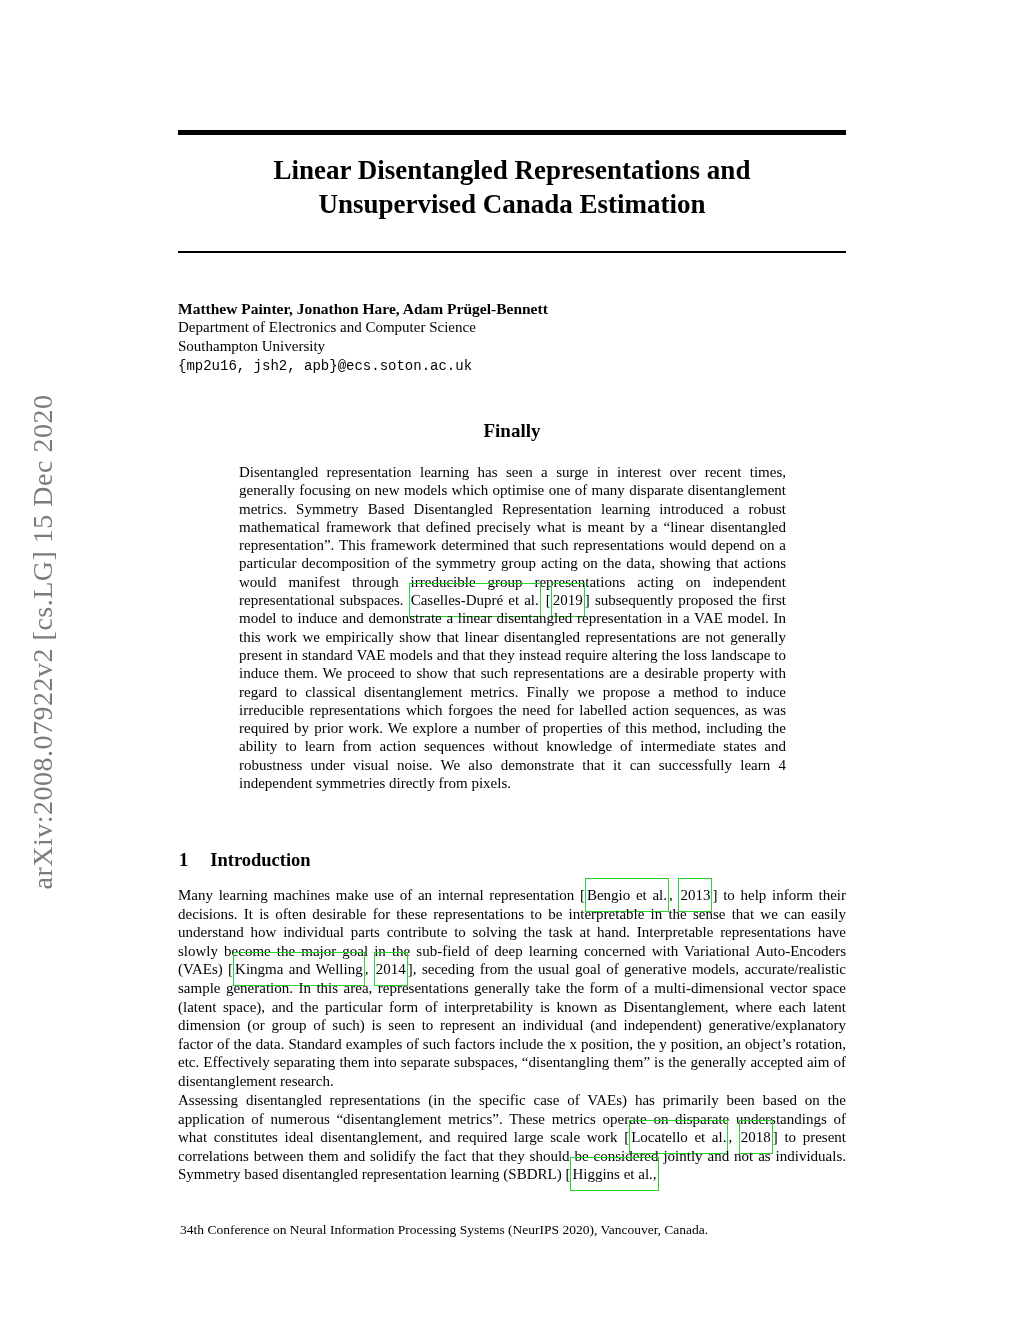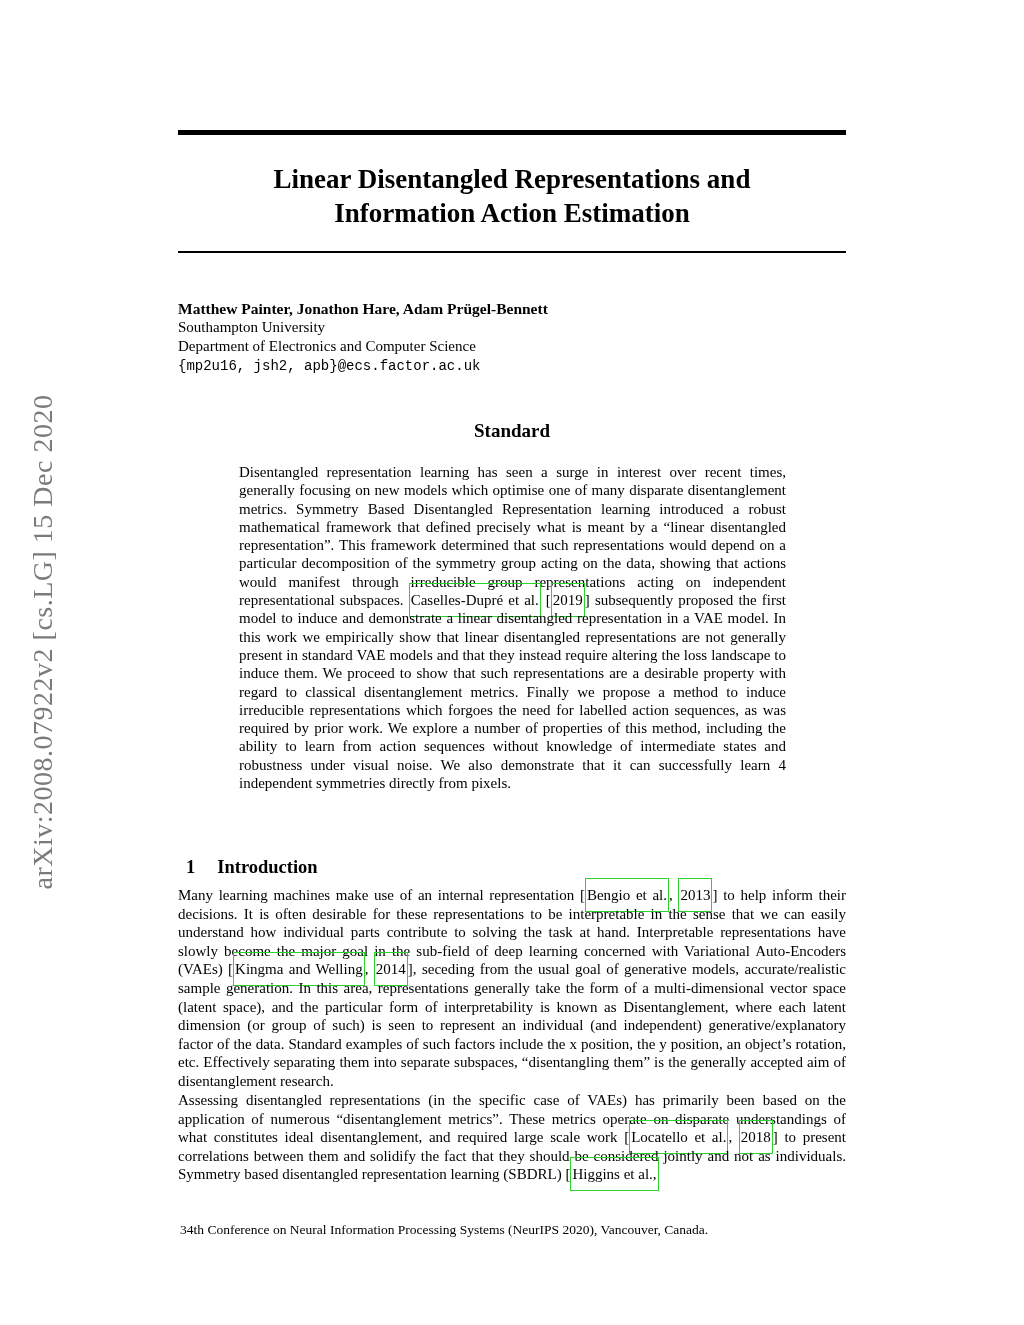--- a/index.html
+++ b/index.html
@@ -24,21 +24,21 @@
     white-space: nowrap;
     font-size: 28px;
     letter-spacing: 0.5px;
     color: var(--sidebar-gray);
   }
 
   .rule-thick { position: absolute; left: 178px; width: 668px; height: 5px; background: var(--rule-black); top: 130px; }
   .rule-thin  { position: absolute; left: 178px; width: 668px; height: 2px; background: var(--rule-black); top: 251px; }
 
   .title {
-    position: absolute; top: 162px; left: 178px; width: 668px;
+    position: absolute; top: 153px; left: 178px; width: 668px;
     margin: 0;
     font-size: 27px; font-weight: bold; text-align: center;
     line-height: 34px;
   }
 
   .authors {
     position: absolute; top: 299px; left: 178px; width: 668px;
     font-size: 15px; line-height: 19px;
   }
   .author-names { font-weight: bold; font-size: 15.5px; }
@@ -51,21 +51,21 @@
   }
   .abstract-body {
     position: absolute; top: 463px; left: 239px; width: 547px;
     margin: 0;
     font-size: 15px; line-height: 18.3px;
     text-align: justify;
   }
 
   .section-heading {
     position: absolute; top: 849px; left: 178px; width: 668px;
-    margin: 8px; font-size: 18.5px; font-weight: bold;
+    margin: 1px; font-size: 18.5px; font-weight: bold;
   }
   .section-heading .sec-num { margin-right: 22px; }
 
   .body-para {
     position: absolute; left: 178px; width: 668px;
     margin: 0;
     font-size: 15px; line-height: 18.6px;
     text-align: justify;
   }
   .para-1 { top: 886px; }
@@ -85,32 +85,32 @@
 </style>
 </head>
 <body>
 
 <div class="page">
 
   <div class="arxiv-sidebar">arXiv:2008.07922v2  [cs.LG]  15 Dec 2020</div>
 
   <div class="rule-thick"></div>
 
-  <h1 class="title"><span>Linear Disentangled Representations and</span><br><span>Information Action Estimation</span></h1>
+  <h1 class="title"><span>Linear Disentangled Representations and</span><br><span>Unsupervised Canada Estimation</span></h1>
 
   <div class="rule-thin"></div>
 
   <div class="authors">
     <div class="author-names">Matthew Painter, Jonathon Hare, Adam Prügel-Bennett</div>
+    <div>Department of Electronics and Computer Science</div>
     <div>Southampton University</div>
-    <div>Department of Electronics and Computer Science</div>
-    <div class="emails">{mp2u16, jsh2, apb}@ecs.factor.ac.uk</div>
+    <div class="emails">{mp2u16, jsh2, apb}@ecs.soton.ac.uk</div>
   </div>
 
-  <h2 class="abstract-heading">Standard</h2>
+  <h2 class="abstract-heading">Finally</h2>
 
   <p class="abstract-body"><span>Disentangled representation learning has seen a surge in interest over recent times, generally focusing on new models which optimise one of many disparate disentanglement metrics. Symmetry Based Disentangled Representation learning introduced a robust mathematical framework that defined precisely what is meant by a “linear disentangled representation”. This framework determined that such representations would depend on a particular decomposition of the symmetry group acting on the data, showing that actions would manifest through irreducible group representations acting on independent representational subspaces. </span><span class="cite">Caselles-Dupré et al.</span><span> [</span><span class="cite">2019</span><span>] subsequently proposed the first model to induce and demonstrate a linear disentangled representation in a VAE model. In this work we empirically show that linear disentangled representations are not generally present in standard VAE models and that they instead require altering the loss landscape to induce them. We proceed to show that such representations are a desirable property with regard to classical disentanglement metrics. Finally we propose a method to induce irreducible representations which forgoes the need for labelled action sequences, as was required by prior work. We explore a number of properties of this method, including the ability to learn from action sequences without knowledge of intermediate states and robustness under visual noise. We also demonstrate that it can successfully learn 4 independent symmetries directly from pixels.</span></p>
 
   <h3 class="section-heading"><span class="sec-num">1</span><span>Introduction</span></h3>
 
   <p class="body-para para-1"><span>Many learning machines make use of an internal representation [</span><span class="cite">Bengio et al.</span><span>, </span><span class="cite">2013</span><span>] to help inform their decisions. It is often desirable for these representations to be interpretable in the sense that we can easily understand how individual parts contribute to solving the task at hand. Interpretable representations have slowly become the major goal in the sub-field of deep learning concerned with Variational Auto-Encoders (VAEs) [</span><span class="cite">Kingma and Welling</span><span>, </span><span class="cite">2014</span><span>], seceding from the usual goal of generative models, accurate/realistic sample generation. In this area, representations generally take the form of a multi-dimensional vector space (latent space), and the particular form of interpretability is known as Disentanglement, where each latent dimension (or group of such) is seen to represent an individual (and independent) generative/explanatory factor of the data. Standard examples of such factors include the x position, the y position, an object’s rotation, etc. Effectively separating them into separate subspaces, “disentangling them” is the generally accepted aim of disentanglement research.</span></p>
 
   <p class="body-para para-2"><span>Assessing disentangled representations (in the specific case of VAEs) has primarily been based on the application of numerous “disentanglement metrics”. These metrics operate on disparate understandings of what constitutes ideal disentanglement, and required large scale work [</span><span class="cite">Locatello et al.</span><span>, </span><span class="cite">2018</span><span>] to present correlations between them and solidify the fact that they should be considered jointly and not as individuals. Symmetry based disentangled representation learning (SBDRL) [</span><span class="cite">Higgins et al.,</span></p>
 
   <div class="footer">34th Conference on Neural Information Processing Systems (NeurIPS 2020), Vancouver, Canada.</div>

